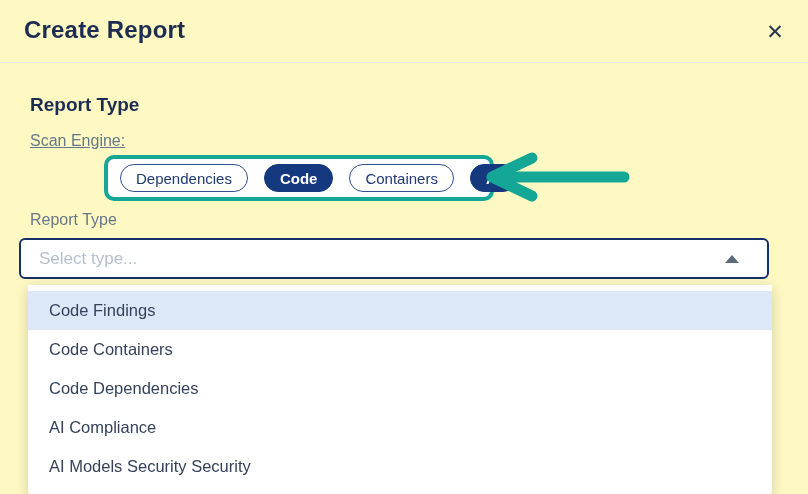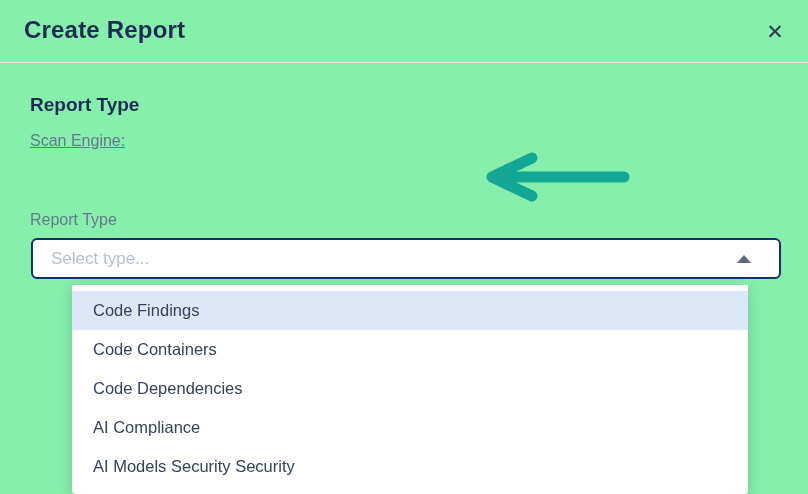--- a/index.html
+++ b/index.html
@@ -3,21 +3,21 @@
 <meta charset="utf-8">
 <style>
   * { margin: 0; padding: 0; box-sizing: border-box; }
   html, body { width: 808px; height: 494px; }
   body {
     font-family: "Liberation Sans", sans-serif;
     background: #ffffff;
     position: relative;
     overflow: hidden;
   }
-  .stage { position: absolute; inset: 0; width: 808px; height: 494px; background: #86efac; }
+  .stage { position: absolute; inset: 0; width: 808px; height: 494px; background: #fef9c3; }
 
   
   .modal-title {
     position: absolute; left: 24px; top: 16px;
     font-size: 24px; font-weight: 600; color: #1d2c52;
     letter-spacing: 0.2px;
   }
   .close-btn {
     position: absolute; right: 18px; top: 17px;
     width: 30px; height: 30px;
@@ -62,21 +62,21 @@
   .pill--selected {
     background: #14397f; color: #ffffff; font-weight: 700;
     border: 1.5px solid #14397f;
   }
 
   
   .anno-arrow { position: absolute; left: 484px; top: 150px; }
 
   
   .select-box {
-    position: absolute; left: 31px; top: 238px;
+    position: absolute; left: 19px; top: 238px;
     width: 750px; height: 41px;
     border: 2px solid #14316b; border-radius: 6px;
     background: #fff;
     display: flex; align-items: center;
     padding: 0 18px;
     cursor: pointer;
     gap: 24px;
   }
   .select-placeholder {
     font-size: 17px; color: #b6bfcc; flex: 1;
@@ -85,26 +85,25 @@
     width: 0; height: 0;
     border-left: 7px solid transparent;
     border-right: 7px solid transparent;
     border-bottom: 8px solid #5c6b7a;
     margin-right: 10px;
   }
 
   
   .dropdown-panel {
     position: absolute; left: 28px; top: 285px;
-    width: 676px; height: 209px;
+    width: 744px; height: 209px;
     background: #ffffff;
     box-shadow: 0 3px 14px rgba(0,0,0,0.18);
     border-radius: 0 0 4px 4px;
     padding-top: 6px;
-    margin-left: 44px;
   }
   .dropdown-item {
     height: 39px; display: flex; align-items: center;
     padding-left: 21px;
     font-size: 16.5px; color: #36425a;
     cursor: pointer;
   }
   .dropdown-item--highlighted { background: #dce8f8; }
 </style>
 </head>
@@ -112,20 +111,26 @@
 
 <div class="stage">
 
   <div class="modal-title">Create Report</div>
   <button class="close-btn">✕</button>
   <div class="header-divider"></div>
 
   <div class="section-heading">Report Type</div>
   <div class="field-label scan-engine-label">Scan Engine:</div>
 
+  <div class="pill-frame">
+    <div class="pill pill--outline">Dependencies</div>
+    <div class="pill pill--selected">Code</div>
+    <div class="pill pill--outline">Containers</div>
+    <div class="pill pill--selected">AI</div>
+  </div>
 
   <svg class="anno-arrow" width="160" height="55" viewBox="0 0 160 55">
     <line x1="22" y1="27" x2="140" y2="27" stroke="#14a796" stroke-width="11" stroke-linecap="round"></line>
     <polyline points="48,8 8,27 48,46" fill="none" stroke="#14a796" stroke-width="11" stroke-linecap="round" stroke-linejoin="round"></polyline>
   </svg>
 
   <div class="field-label report-type-label">Report Type</div>
   <div class="select-box">
     <span class="select-placeholder">Select type...</span>
     <span class="caret-up"></span>

